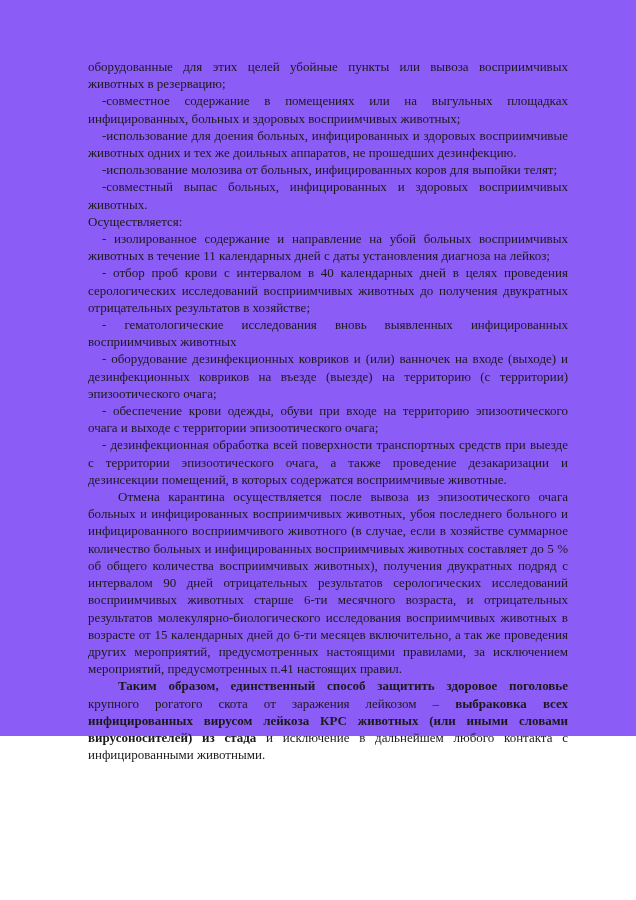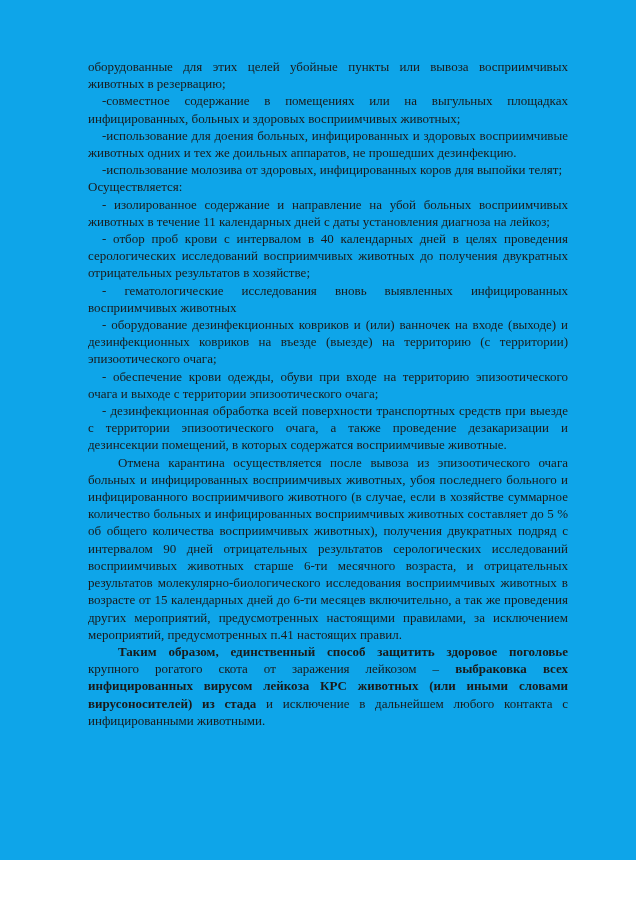--- a/index.html
+++ b/index.html
@@ -11,22 +11,22 @@
   body {
     width: 636px;
     height: 900px;
     overflow: hidden;
     font-family: "Liberation Serif", "DejaVu Serif", serif;
     color: #1a1a1a;
   }
   .page {
     position: relative;
     width: 636px;
-    height: 860px;
-    background: #0ea5e9;
+    height: 736px;
+    background: #8b5cf6;
     box-sizing: border-box;
   }
   .doc-body {
     position: absolute;
     left: 88px;
     top: 58px;
     width: 480px;
   }
   p.para {
     margin: 0;
@@ -59,22 +59,23 @@
 <div class="page">
   <div class="doc-body">
 
     <p class="para indent-none">оборудованные для этих целей убойные пункты или вывоза восприимчивых животных в резервацию;</p>
 
     <p class="para indent-small">-совместное содержание в помещениях или на выгульных площадках инфицированных, больных и здоровых восприимчивых животных;</p>
 
     <p class="para indent-small">-использование для доения больных, инфицированных и здоровых восприимчивые животных одних и тех же доильных аппаратов, не прошедших дезинфекцию.</p>
 
 
-    <p class="para indent-small">-использование молозива от здоровых, инфицированных коров для выпойки телят;</p>
+    <p class="para indent-small">-использование молозива от больных, инфицированных коров для выпойки телят;</p>
 
+    <p class="para indent-small">-совместный выпас больных, инфицированных и здоровых восприимчивых животных.</p>
 
     <p class="para heading">Осуществляется:</p>
 
     <p class="para indent-small">- изолированное содержание и направление на убой больных восприимчивых животных в течение 11 календарных дней с даты установления диагноза на лейкоз;</p>
 
     <p class="para indent-small">- отбор проб крови с интервалом в 40 календарных дней в целях проведения серологических исследований восприимчивых животных до получения двукратных отрицательных результатов в хозяйстве;</p>
 
     <p class="para indent-small">- гематологические исследования вновь выявленных инфицированных восприимчивых животных</p>
 
     <p class="para indent-small">- оборудование дезинфекционных ковриков и (или) ванночек на входе (выходе) и дезинфекционных ковриков на въезде (выезде) на территорию (с территории) эпизоотического очага;</p>

